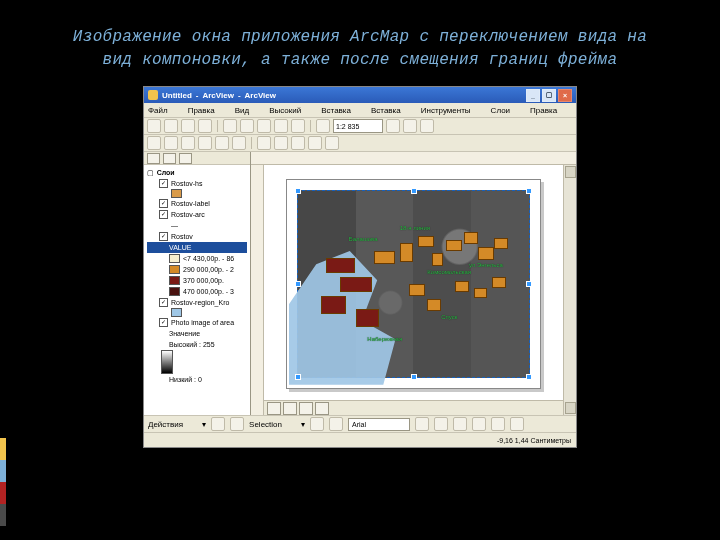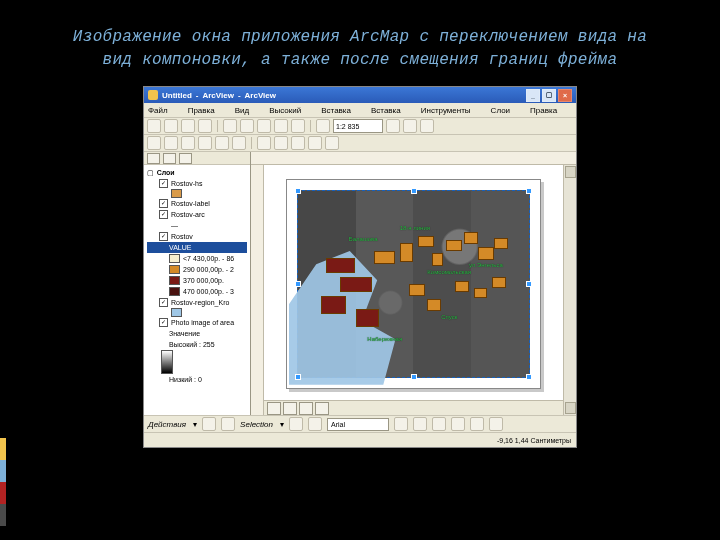--- a/index.html
+++ b/index.html
@@ -152,21 +152,21 @@
   .view-switch{
     position:absolute;left:0;bottom:0;height:14px;display:flex;align-items:center;
     gap:2px;padding:0 3px;background:#ece9d8;border-top:1px solid #bfbaa8;width:100%;
   }
   .vs-btn{width:12px;height:11px;border:1px solid #9a9684;background:#f4f2e9;}
 
   .bottombar{
     height:16px;background:#ece9d8;border-top:1px solid #c8c4b4;
     display:flex;align-items:center;gap:5px;padding:0 4px;font-size:8px;
   }
-  .bottombar .blab{margin-right:2px;font-style:italic;}
+  .bottombar .blab{margin-right:14px;}
   .dd{
     height:11px;border:1px solid #9a9684;background:#fff;padding:0 3px;
     display:flex;align-items:center;font-size:7px;
   }
 
   .statusbar{
     height:14px;background:#ece9d8;border-top:1px solid #c8c4b4;
     display:flex;align-items:center;justify-content:flex-end;padding:0 5px;font-size:7px;
   }
 

